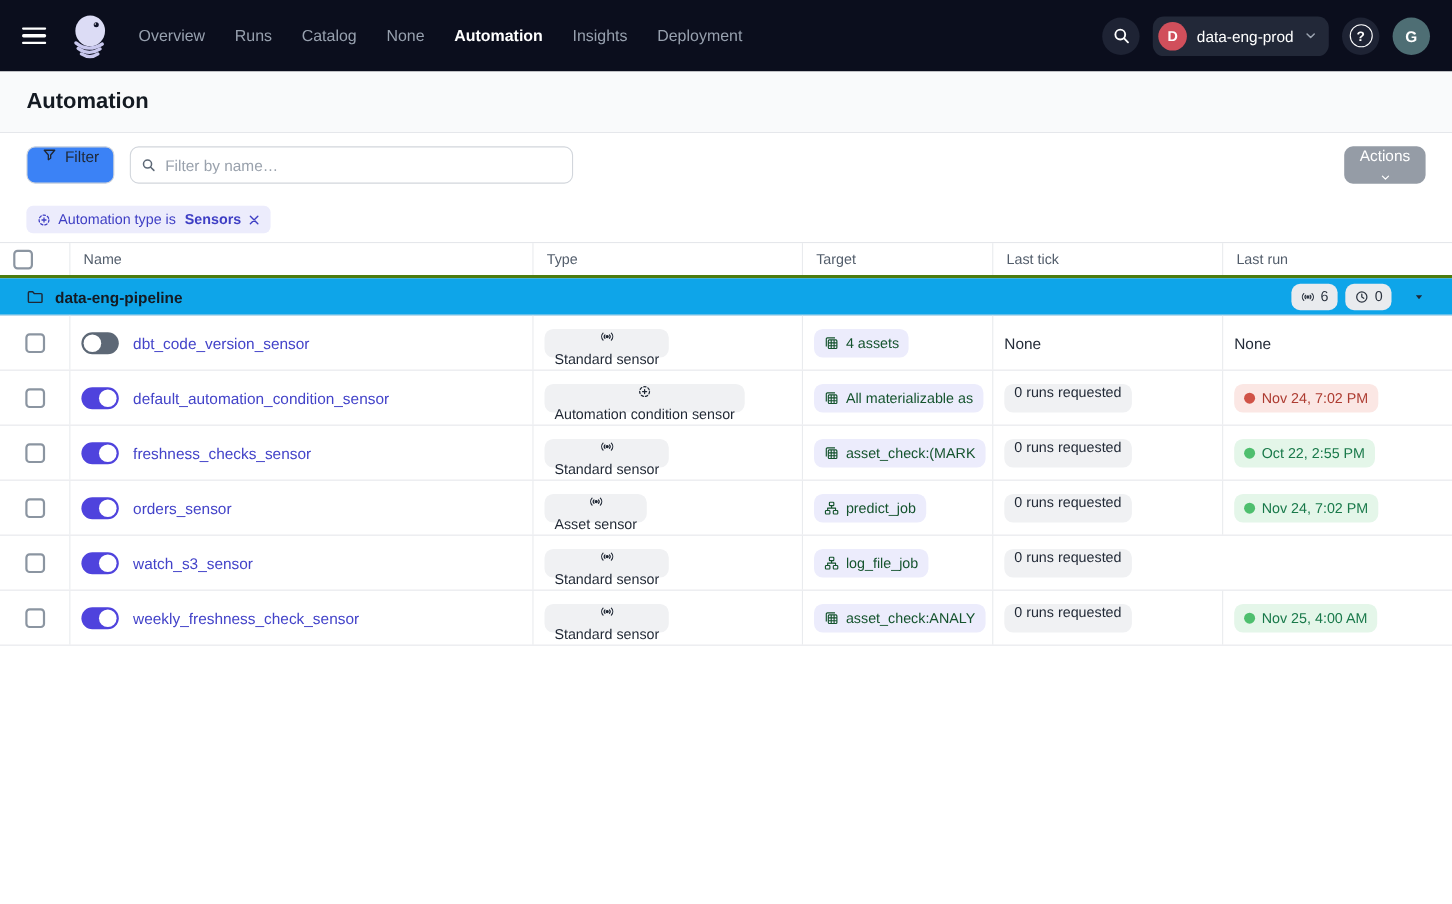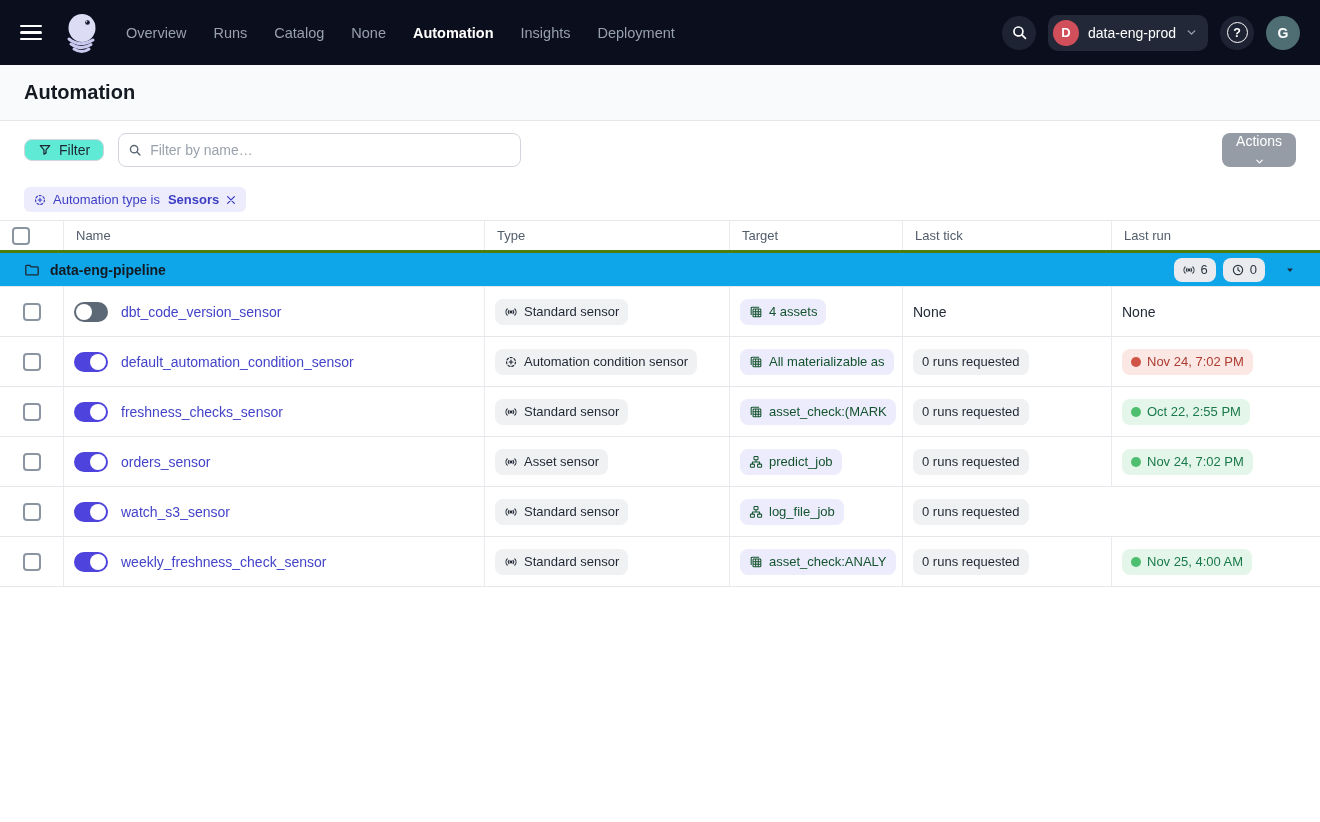--- a/index.html
+++ b/index.html
@@ -25,21 +25,21 @@
   .help-circle { margin-right:12px; }
   .qmark { width:21px; height:21px; border:1.7px solid #fff; border-radius:50%; display:flex; align-items:center; justify-content:center; font-size:12.5px; font-weight:700; color:#fff; }
   .avatar { width:34px; height:34px; border-radius:50%; background:#4e6e74; color:#fff; font-size:14px; font-weight:700; display:flex; align-items:center; justify-content:center; cursor:pointer; }
 
   
   .title-bar { height:56px; background:#f9fafb; border-bottom:1px solid #e5e7eb; display:flex; align-items:center; padding:0 24px; }
   .page-title { font-size:20px; font-weight:600; color:#141a22; }
 
   
   .toolbar { height:58px; display:flex; align-items:center; padding:0 24px; background:#fff; }
-  .btn-filter { display:flex; align-items:center; gap:7px; height:22px; padding:0 13px; border:1px solid #d2d6dc; border-radius:8px; background:#5eead4; font-size:14px; color:#1f2734; cursor:pointer; }
+  .btn-filter { display:flex; align-items:flex-start; gap:7px; height:34px; padding:0 13px; border:1px solid #d2d6dc; border-radius:8px; background:#3b82f6; font-size:14px; color:#1f2734; cursor:pointer; }
   .btn-filter svg { width:14px; height:14px; color:#1f2734; }
   .search-wrap { position:relative; margin-left:14px; }
   .search-wrap svg { position:absolute; left:10px; top:10px; width:14px; height:14px; color:#5d6876; }
   .search-input { width:403px; height:34px; border:1px solid #d2d6dc; border-radius:8px; padding:0 10px 0 31px; font-size:14px; color:#1f2734; font-family:inherit; }
   .search-input::placeholder { color:#9aa2ad; }
   .btn-actions { margin-left:auto; display:flex; align-items:center; gap:7px; height:34px; padding:0 14px; border:none; border-radius:8px; background:#959ca6; color:#fff; font-size:14px; font-weight:500; cursor:pointer;flex-direction:column; }
   .btn-actions svg { width:13px; height:13px; }
 
   
   .chip-row { height:42px; display:flex; align-items:center; padding:0 24px; border-bottom:1px solid #e5e7eb; background:#fff; }
@@ -74,21 +74,21 @@
   .toggle.on  { background:#4f43dd; }
   .toggle .knob { position:absolute; top:2px; width:16px; height:16px; border-radius:50%; background:#fff; }
   .toggle.off .knob { left:2px; }
   .toggle.on  .knob { right:2px; }
   .row-link { font-size:14px; color:#4343c9; text-decoration:none; cursor:pointer; white-space:nowrap; }
 
   .type-cell, .target-cell { padding-left:10px; }
   .tick-cell, .run-cell { padding-left:10px; }
   .pill { display:inline-flex; align-items:center; gap:6px; height:26px; padding:0 9px; border-radius:8px; font-size:13px; white-space:nowrap; flex:none; }
   .pill .icon { width:14px; height:14px; flex:none; }
-  .gray-pill { background:#f0f1f3; color:#1f2734; }
+  .gray-pill { background:#f0f1f3; color:#1f2734;flex-direction:column; }
   .lav-pill { background:#ececfc; color:#14532d; max-width:100%; }
   .plain-text { font-size:14px; color:#232b38; }
   .run-pill .dot { width:10px; height:10px; border-radius:50%; flex:none; }
   .run-pill.success { background:#e4f6e9; color:#19794a; }
   .run-pill.success .dot { background:#4ebf6e; }
   .run-pill.error { background:#fbe7e4; color:#ad3c31; }
   .run-pill.error .dot { background:#d05347; }
 
   svg { display:block; }
 </style>

